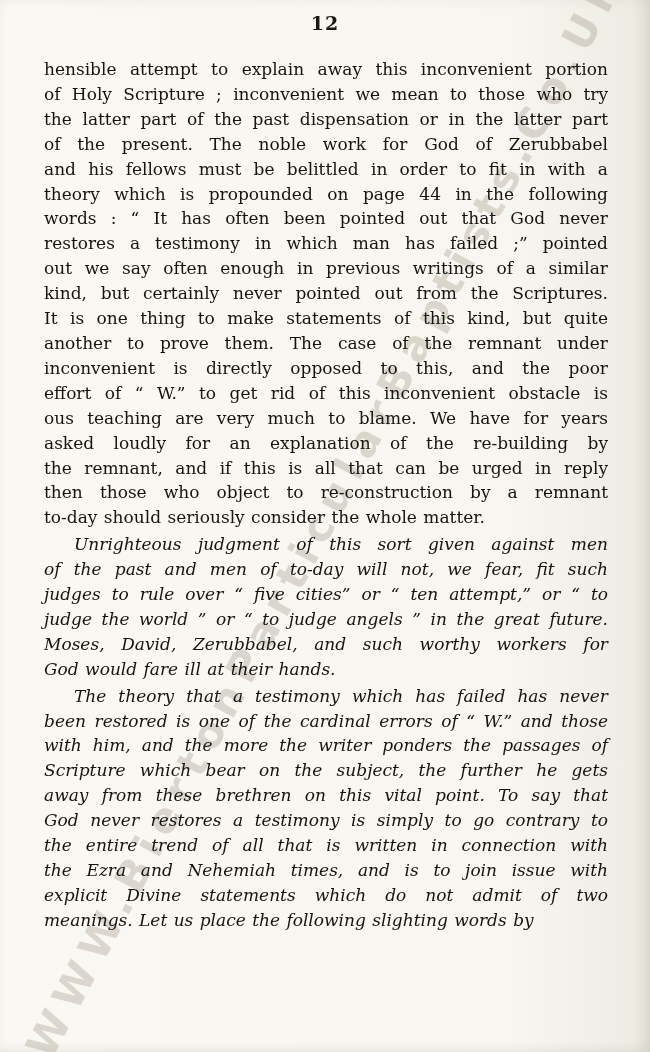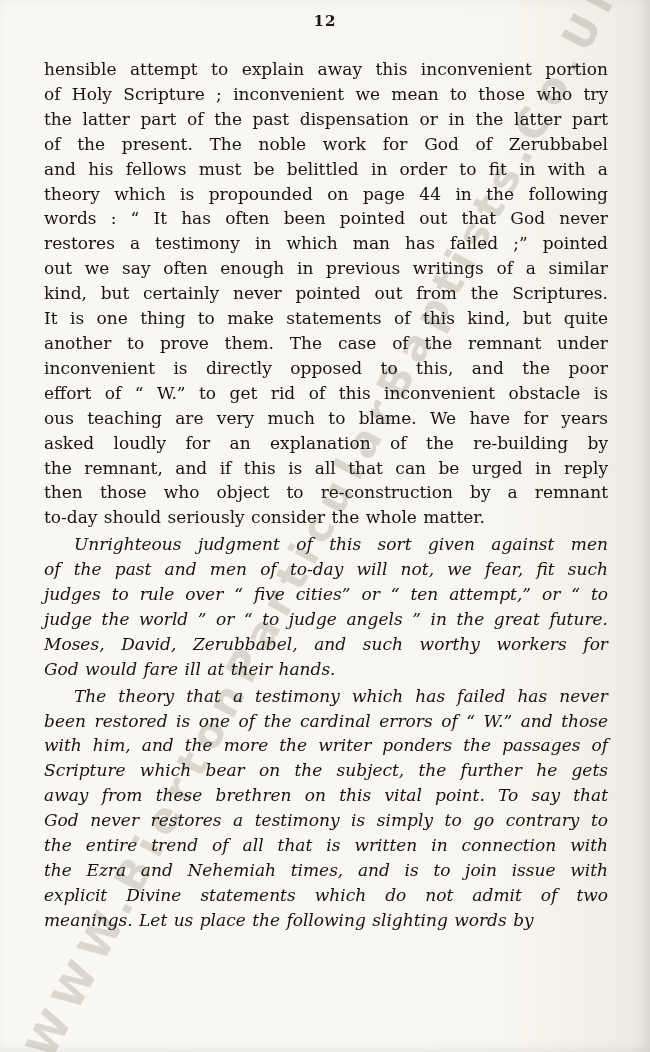--- a/index.html
+++ b/index.html
@@ -20,21 +20,21 @@
     inset: 0;
     background: linear-gradient(90deg, #faf8f2 0%, #f8f6f0 78%, #eeece4 97%, #e6e4db 100%);
     box-shadow: inset -6px 0 14px rgba(0,0,0,0.05), inset 0 -4px 10px rgba(0,0,0,0.03);
   }
   .pagenum {
     position: absolute;
     top: 12px;
     left: 0;
     right: 0;
     text-align: center;
-    font-size: 15px;
+    font-size: 19px;
     font-weight: bold;
     letter-spacing: 1px;
     color: #1b1814;
   }
   .textblock {
     position: absolute;
     top: 57px;
     left: 44px;
     width: 564px;
     font-size: 17px;

